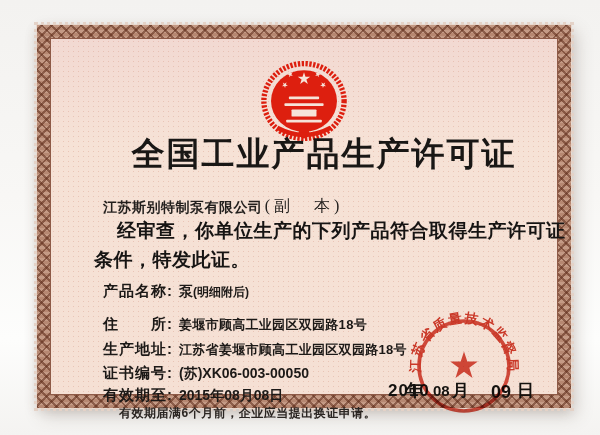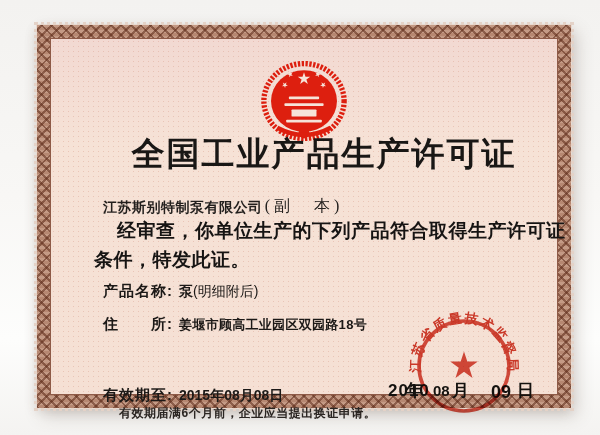--- a/index.html
+++ b/index.html
@@ -48,21 +48,21 @@
     font-size:19px;font-weight:bold;color:#161413;letter-spacing:0.5px;white-space:nowrap;
   }
   .stmt2{
     position:absolute;left:31px;top:208px;
     font-size:19px;font-weight:bold;color:#161413;letter-spacing:0.5px;margin-left:12px;
   }
   .row{position:absolute;left:52px;white-space:nowrap;color:#1c1917;}
   .row .lbl{font-size:15px;font-weight:bold;letter-spacing:1px;margin-right:6px;}
   .row .val{font-size:13px;font-weight:bold;letter-spacing:0.3px;text-align:right;}
   .row .val-big{font-size:14px;font-weight:bold;}
-  .row .val-sm{font-size:14px;font-weight:normal;}
+  .row .val-sm{font-size:12px;font-weight:bold;}
   .r-product{top:243px;}
   .r-address{top:276px;}
   .r-prod-addr{top:301px;}
   .r-certno{top:325px;}
   .r-valid{top:347px;}
   .renewal{
     position:absolute;left:68px;top:366px;
     font-size:12px;font-weight:bold;color:#2a2522;letter-spacing:0.5px;
   }
   .date-row{position:absolute;left:0;top:340px;width:100%;height:26px;}
@@ -112,20 +112,26 @@
     <div class="company">江苏斯别特制泵有限公司</div>
     <div class="stmt1">经审查，你单位生产的下列产品符合取得生产许可证</div>
     <div class="stmt2">条件，特发此证。</div>
 
     <div class="row r-product">
       <span class="lbl">产品名称:</span><span class="val-big">泵</span><span class="val-sm">(明细附后)</span>
     </div>
     <div class="row r-address">
       <span class="lbl">住　　所:</span><span class="val">姜堰市顾高工业园区双园路18号</span>
     </div>
+    <div class="row r-prod-addr">
+      <span class="lbl">生产地址:</span><span class="val">江苏省姜堰市顾高工业园区双园路18号</span>
+    </div>
+    <div class="row r-certno">
+      <span class="lbl">证书编号:</span><span class="val-big">(苏)XK06-003-00050</span>
+    </div>
     <div class="row r-valid">
       <span class="lbl">有效期至:</span><span class="val-big">2015年08月08日</span>
     </div>
 
     <div class="renewal">有效期届满6个月前，企业应当提出换证申请。</div>
 
     <div class="date-row">
       <span class="d-year">2010</span>
       <span class="d-yu">年</span>
       <span class="d-month">08</span>

